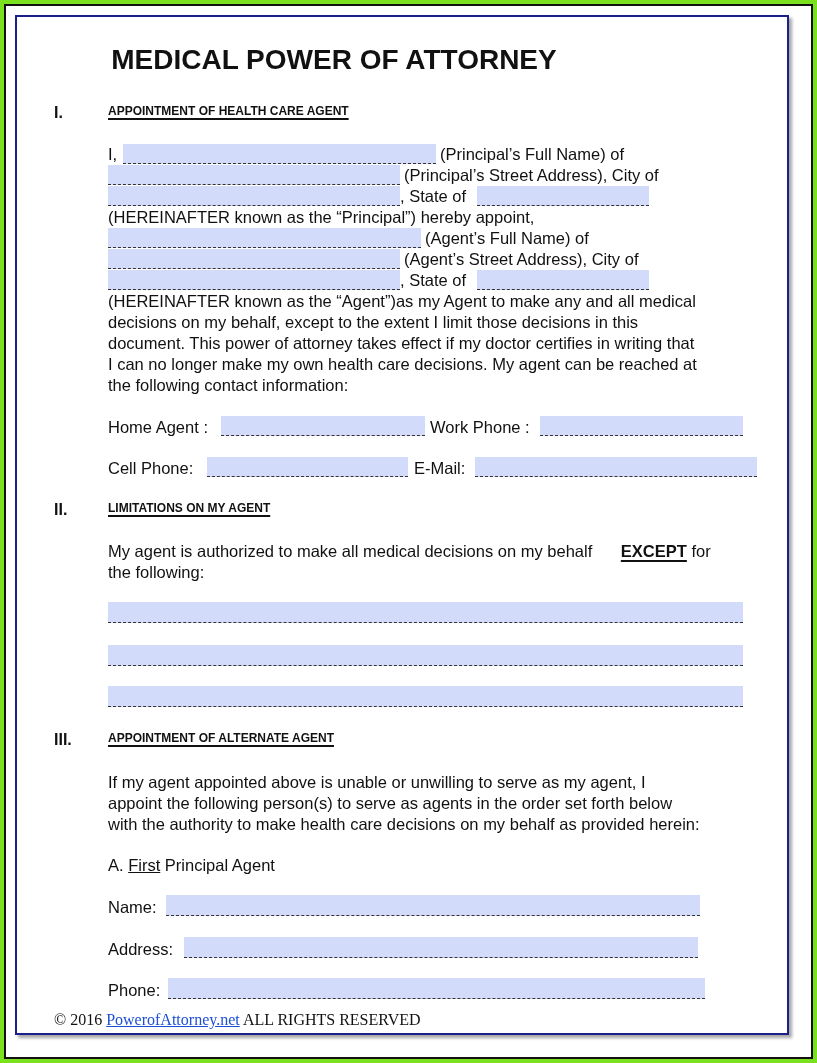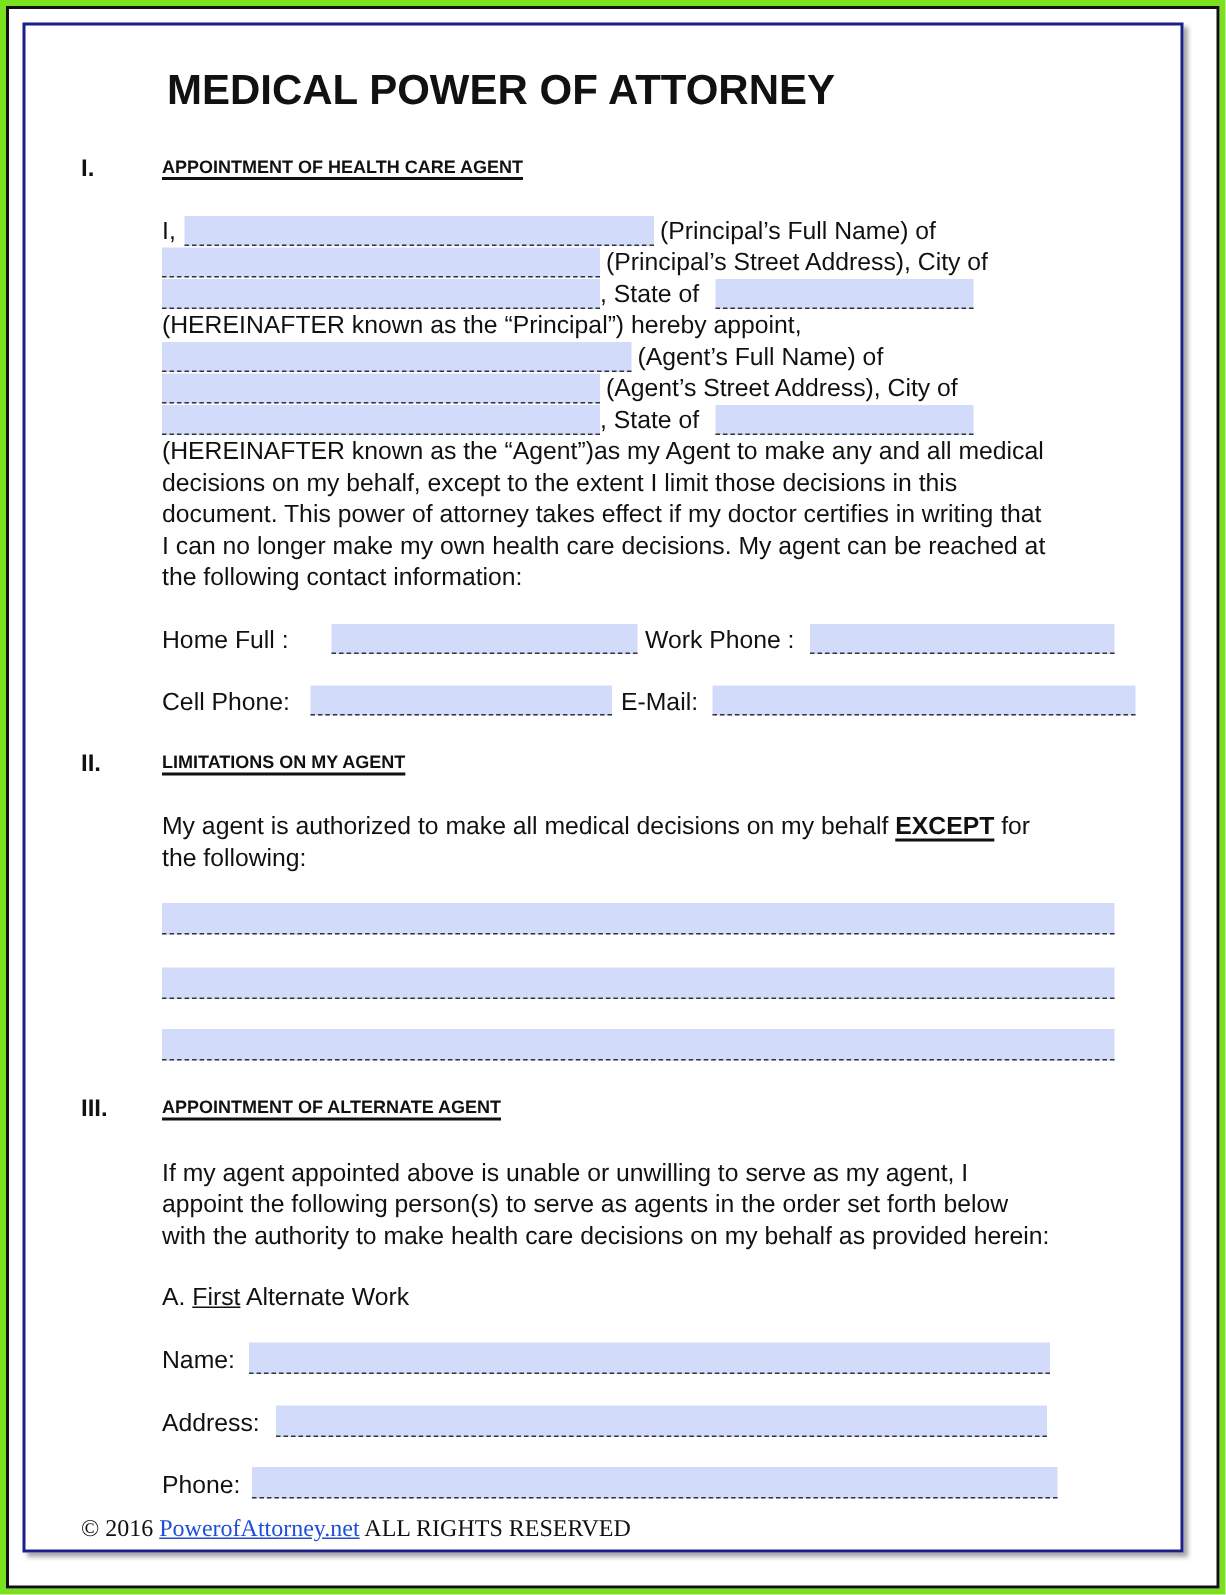--- a/index.html
+++ b/index.html
@@ -18,21 +18,21 @@
     box-shadow: 3px 3px 3px rgba(0,0,0,0.35);
   }
   .abs { position: absolute; white-space: nowrap; color: #111; }
   .title { left: 0; width: 668px; top: 44px; text-align: center; font-weight: bold; font-size: 28px; }
   .sec-num { font-weight: bold; font-size: 16px; }
   .sec-title { font-weight: bold; font-size: 12px; text-decoration: underline; text-decoration-thickness: 2px; text-underline-offset: 3px; }
   .txt { font-size: 16.5px; }
   .field {
     position: absolute; background: #d3dbfa; border-bottom: 1.5px dashed #333;
   }
-  .bold-u { font-weight: bold; text-decoration: underline; text-decoration-thickness: 2px; text-underline-offset: 3px; }
+  .bold-u { font-weight: bold; text-decoration: underline; text-decoration-thickness: 2px; text-underline-offset: 3px; margin-left: 24px; }
   .u { text-decoration: underline; }
   .footer { font-family: "Liberation Serif", serif; font-size: 16px; }
   .link { color: #1d4ed8; text-decoration: underline; }
 </style>
 </head>
 <body>
 
 <div class="outer-black"></div>
 <div class="frame"></div>
 
@@ -63,21 +63,21 @@
 <div class="field" style="left:108px;top:270px;width:292px;height:19px;"></div>
 <div class="abs txt" style="left:400px;top:271px;">, State of</div>
 <div class="field" style="left:477px;top:270px;width:172px;height:19px;"></div>
 
 <div class="abs txt" style="left:108px;top:292px;">(HEREINAFTER known as the “Agent”)as my Agent to make any and all medical</div>
 <div class="abs txt" style="left:108px;top:313px;">decisions on my behalf, except to the extent I limit those decisions in this</div>
 <div class="abs txt" style="left:108px;top:334px;">document. This power of attorney takes effect if my doctor certifies in writing that</div>
 <div class="abs txt" style="left:108px;top:355px;">I can no longer make my own health care decisions. My agent can be reached at</div>
 <div class="abs txt" style="left:108px;top:376px;">the following contact information:</div>
 
-<div class="abs txt" style="left:108px;top:418px;">Home Full :</div>
+<div class="abs txt" style="left:108px;top:418px;">Home Agent :</div>
 <div class="field" style="left:221px;top:416px;width:204px;height:19px;"></div>
 <div class="abs txt" style="left:430px;top:418px;">Work Phone :</div>
 <div class="field" style="left:540px;top:416px;width:203px;height:19px;"></div>
 
 <div class="abs txt" style="left:108px;top:459px;">Cell Phone:</div>
 <div class="field" style="left:207px;top:457px;width:201px;height:19px;"></div>
 <div class="abs txt" style="left:414px;top:459px;">E-Mail:</div>
 <div class="field" style="left:475px;top:457px;width:282px;height:19px;"></div>
 
 <div class="abs sec-num" style="left:54px;top:501px;">II.</div>
@@ -97,21 +97,21 @@
 <div class="abs sec-num" style="left:54px;top:731px;">III.</div>
 <div class="abs sec-title" style="left:108px;top:731px;">APPOINTMENT OF ALTERNATE AGENT</div>
 
 <div class="abs txt" style="left:108px;top:773px;">If my agent appointed above is unable or unwilling to serve as my agent, I</div>
 <div class="abs txt" style="left:108px;top:794px;">appoint the following person(s) to serve as agents in the order set forth below</div>
 <div class="abs txt" style="left:108px;top:815px;">with the authority to make health care decisions on my behalf as provided herein:</div>
 
 <div class="abs txt" style="left:108px;top:856px;">
   <span>A.</span>
   <span class="u">First</span>
-  <span>Alternate Work</span>
+  <span>Principal Agent</span>
 </div>
 
 <div class="abs txt" style="left:108px;top:898px;">Name:</div>
 <div class="field" style="left:166px;top:895px;width:534px;height:20px;"></div>
 
 <div class="abs txt" style="left:108px;top:940px;">Address:</div>
 <div class="field" style="left:184px;top:937px;width:514px;height:20px;"></div>
 
 <div class="abs txt" style="left:108px;top:981px;">Phone:</div>
 <div class="field" style="left:168px;top:978px;width:537px;height:20px;"></div>

